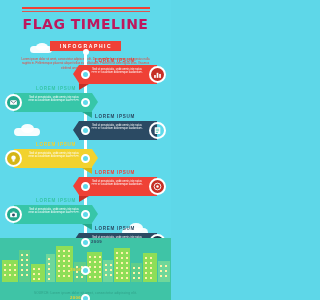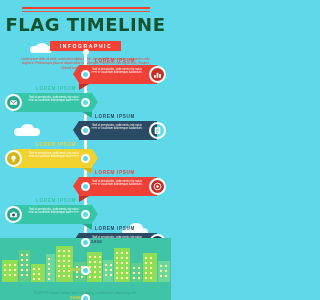--- a/index.html
+++ b/index.html
@@ -13,21 +13,21 @@
 
   
   .cloud{position:absolute;background:#ffffff;border-radius:50px;opacity:.95;}
   .cloud:before,.cloud:after{content:"";position:absolute;background:#ffffff;border-radius:50%;}
 
   
   .header{position:absolute;left:0;top:0;width:171px;text-align:center;}
   .rule{width:128px;height:2px;background:#ef4136;margin:7px auto 0;}
   .rule.thin{height:1px;opacity:.85;margin-top:2px;}
   .title{
-    font-size:18px;line-height:19px;font-weight:bold;color:#14532d;
+    font-size:14px;line-height:19px;font-weight:bold;color:#be185d;
     letter-spacing:.5px;margin-top:3px;
     font-family:"DejaVu Sans", sans-serif;
   }
   .subbar{
     display:inline-block;background:#ef4136;color:#ffffff;
     font-size:5px;letter-spacing:1.6px;font-weight:bold;
     padding:2px 9px 2px 10px;margin-top:3px;
   }
   .intro{
     color:#ef4136;font-size:2.9px;line-height:4.4px;

